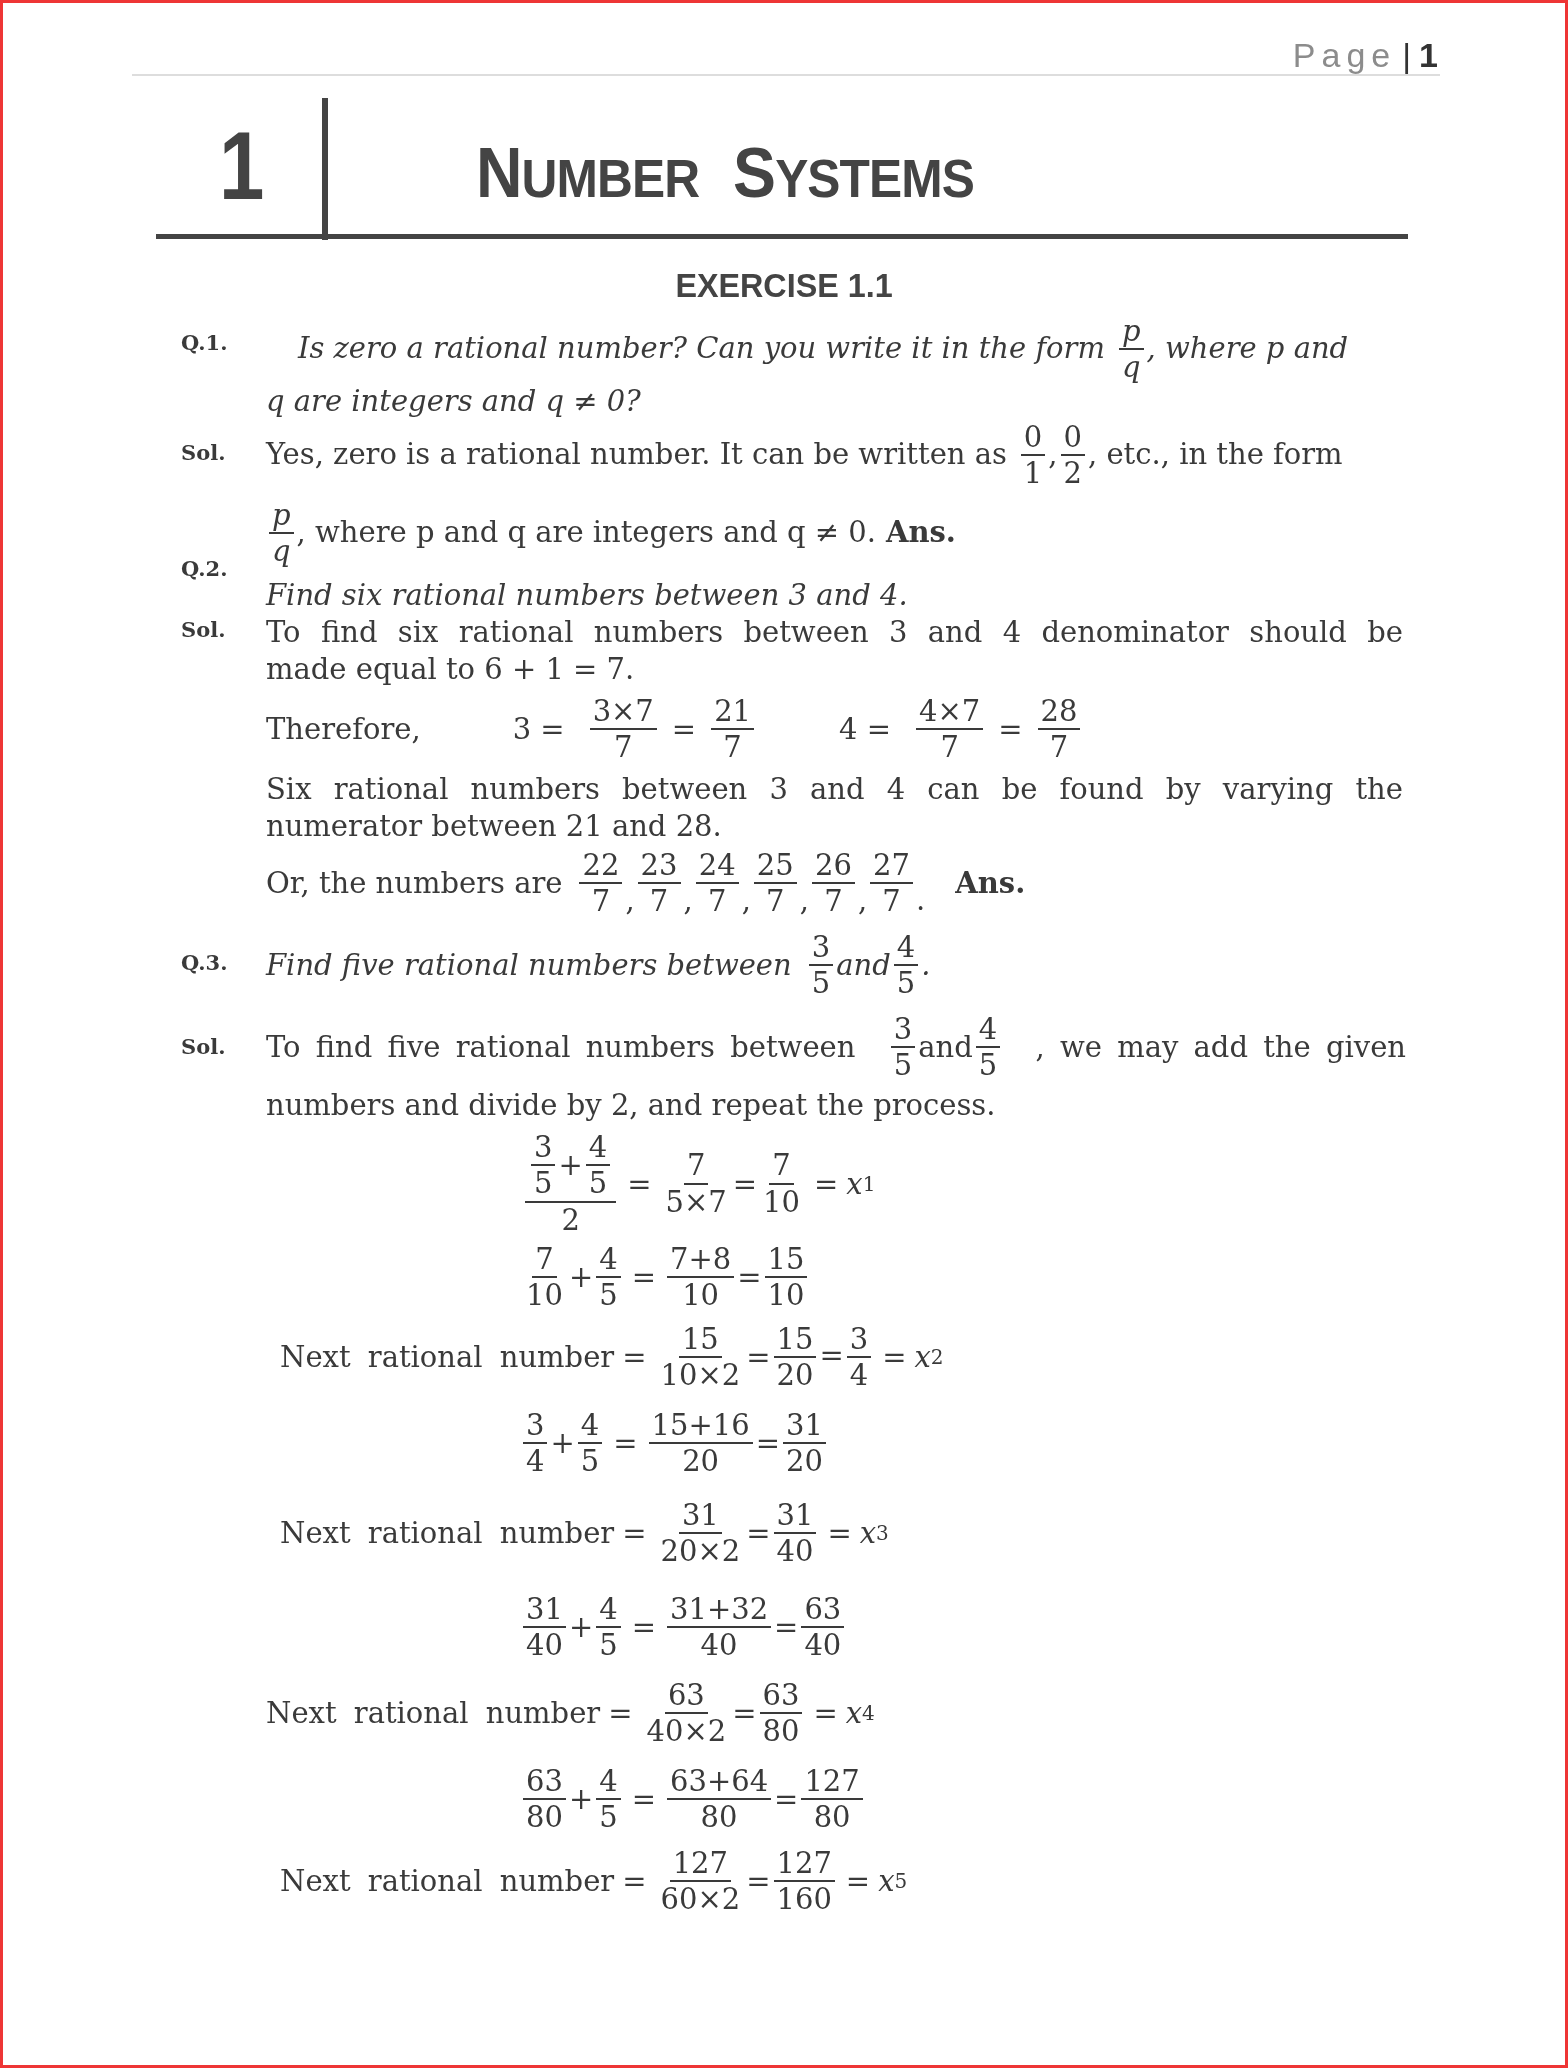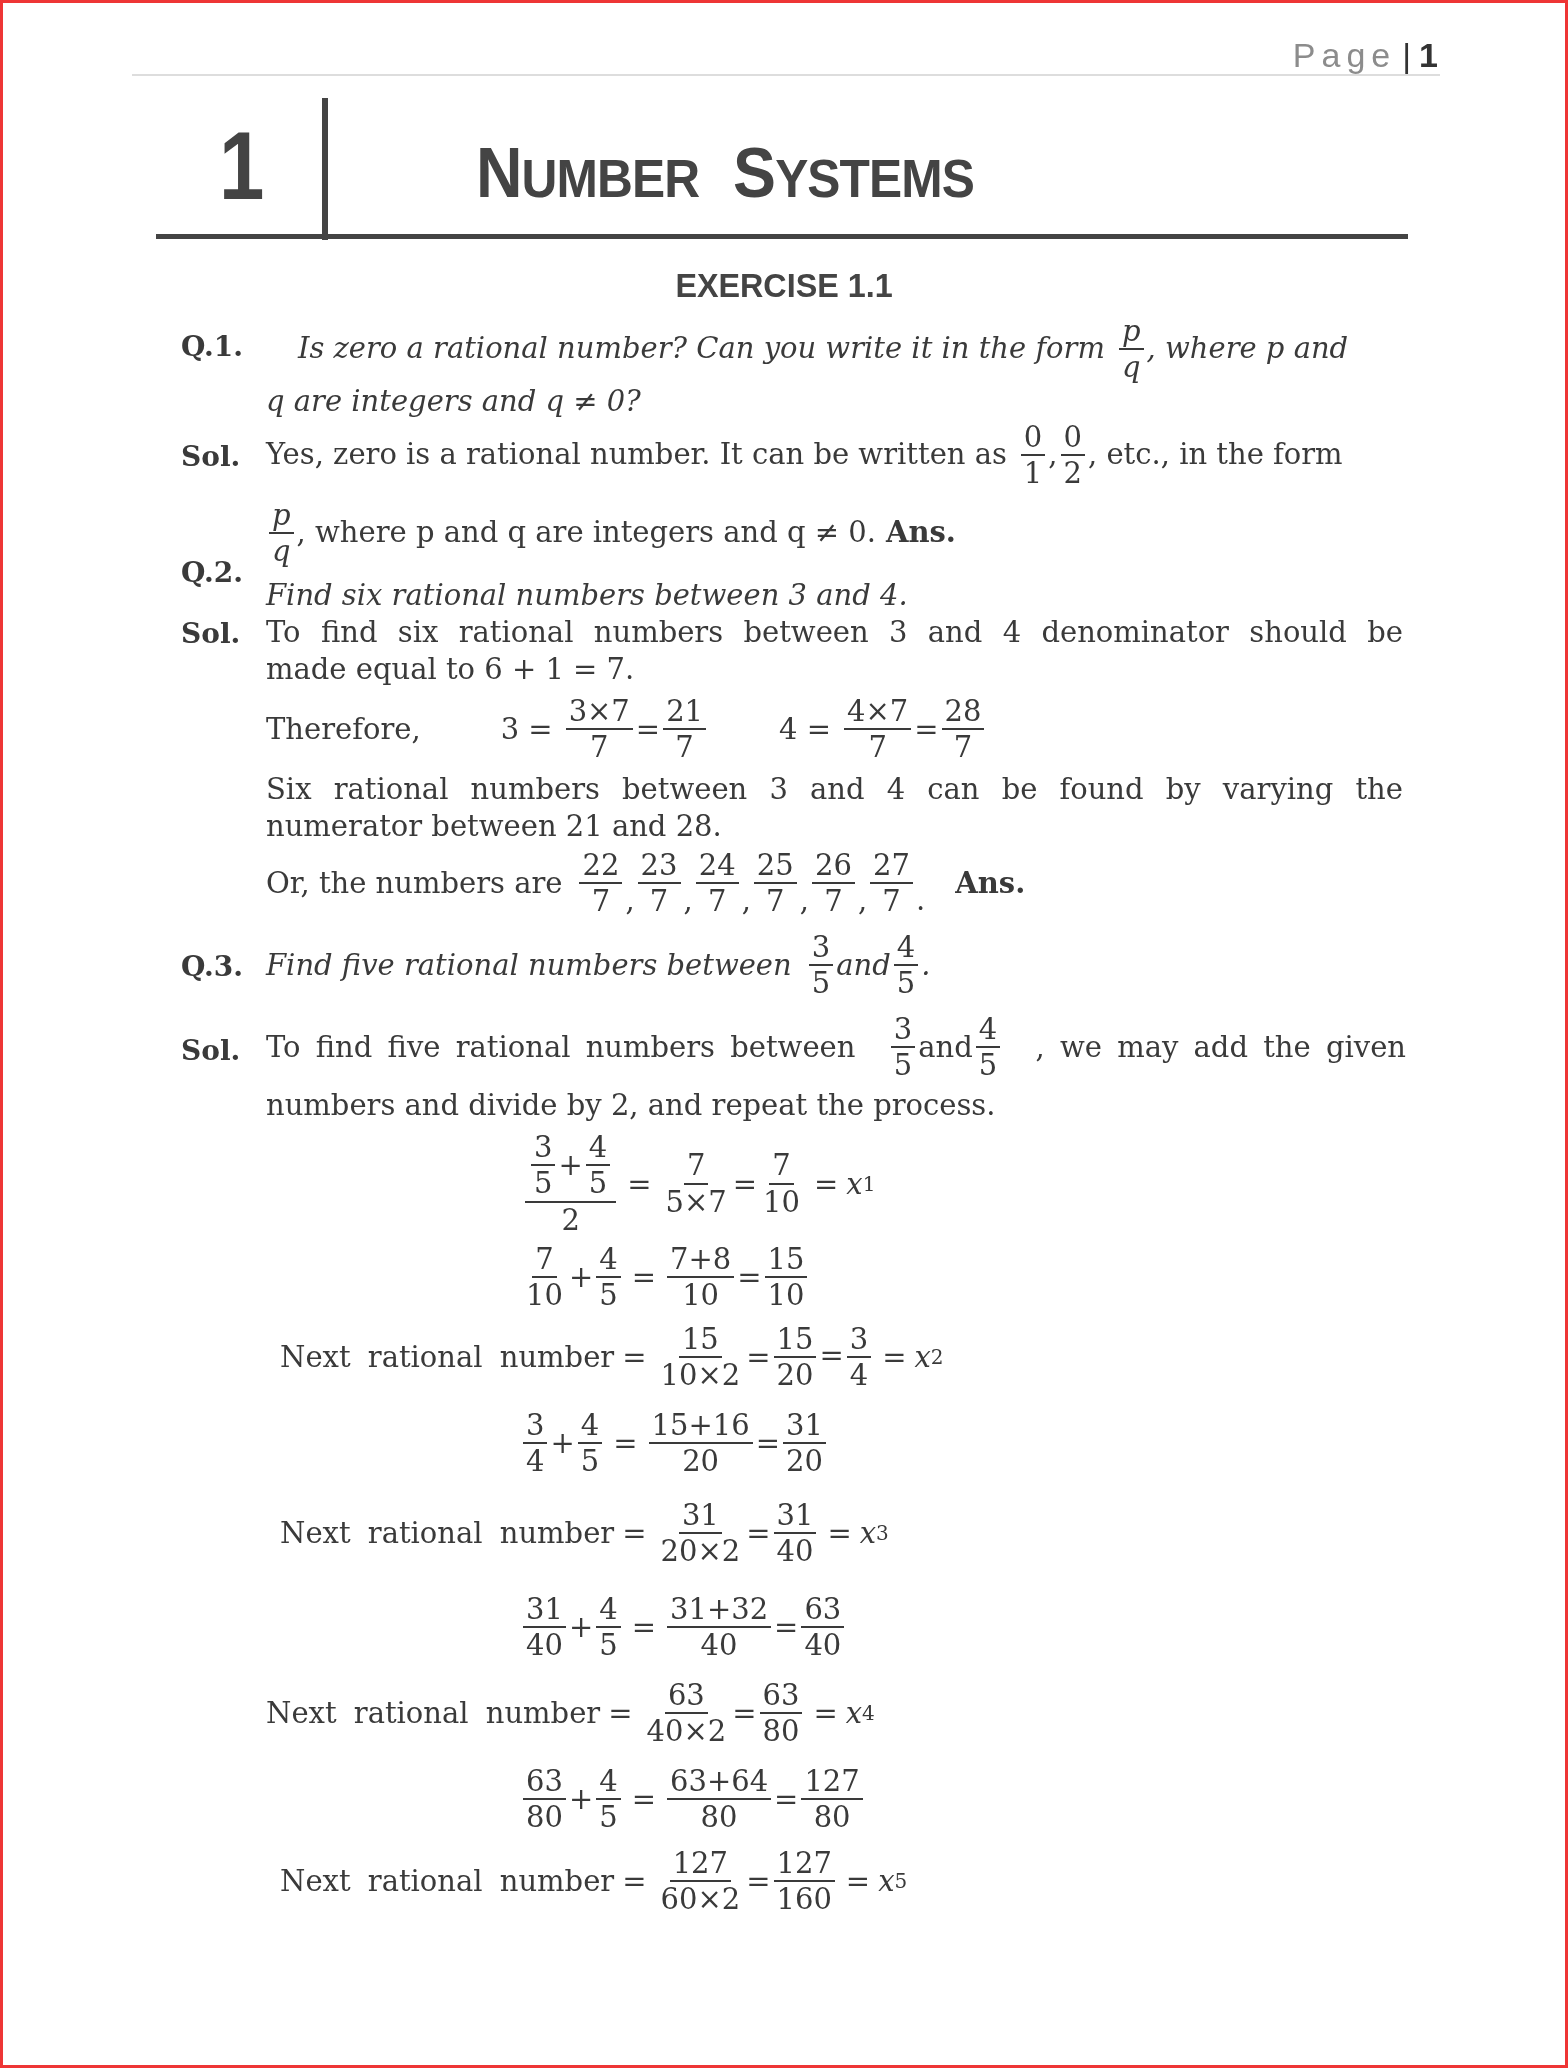--- a/index.html
+++ b/index.html
@@ -19,21 +19,21 @@
   .chap-title { position: absolute; left: 476px; top: 138px; font-family: "Liberation Sans", sans-serif;
                 font-weight: bold; color: #444; font-size: 70px; line-height: 1; letter-spacing: -1px;
                 transform: scaleX(0.92); transform-origin: left; }
   .chap-title .sc { font-size: 54px; }
   .chap-rule { position: absolute; left: 156px; top: 234px; width: 1252px; height: 5px; background: #444; }
   .exercise { position: absolute; left: 0; width: 1568px; top: 266px; text-align: center;
               font-family: "Liberation Sans", sans-serif; font-weight: bold; font-size: 34px; color: #444;
               transform: scaleX(0.95); }
 
   .line { position: absolute; font-size: 29px; line-height: 1.1; white-space: nowrap; }
-  .lbl { position: absolute; left: 181px; font-weight: bold; font-size: 28px; }
+  .lbl { position: absolute; left: 181px; font-weight: bold; font-size: 21px; }
   .q { font-style: italic; }
   .b { font-weight: bold; }
   .just { display: flex; justify-content: space-between; width: 1137px; }
 
   .frac { display: inline-flex; flex-direction: column; align-items: center; vertical-align: middle;
           margin: 0 3px; line-height: 1.05; }
   .frac .n { padding: 0 3px 2px 3px; border-bottom: 2px solid #3a3a3a; }
   .frac .d { padding: 2px 3px 0 3px; }
   .eq { display: inline-block; margin: 0 8px; }
   .math { position: absolute; font-size: 29px; white-space: nowrap; display: flex; align-items: center; }
@@ -104,21 +104,21 @@
     <span>between</span>
     <span>3</span>
     <span>and</span>
     <span>4</span>
     <span>denominator</span>
     <span>should</span>
     <span>be</span>
   </div>
 <div class="line" style="left:266px; top:654px;">made equal to 6 + 1 = 7.</div>
 
-<div class="math" style="left:266px; top:696px;">
+<div class="math" style="left:266px; top:696px;gap:12px;">
   <span style="margin-right:80px;">Therefore,</span>
   <span style="margin-right:10px;">3 =</span>
   <span class="frac">
       <span class="n">3×7</span>
       <span class="d">7</span>
     </span>
   <span>=</span>
   <span class="frac">
       <span class="n">21</span>
       <span class="d">7</span>

